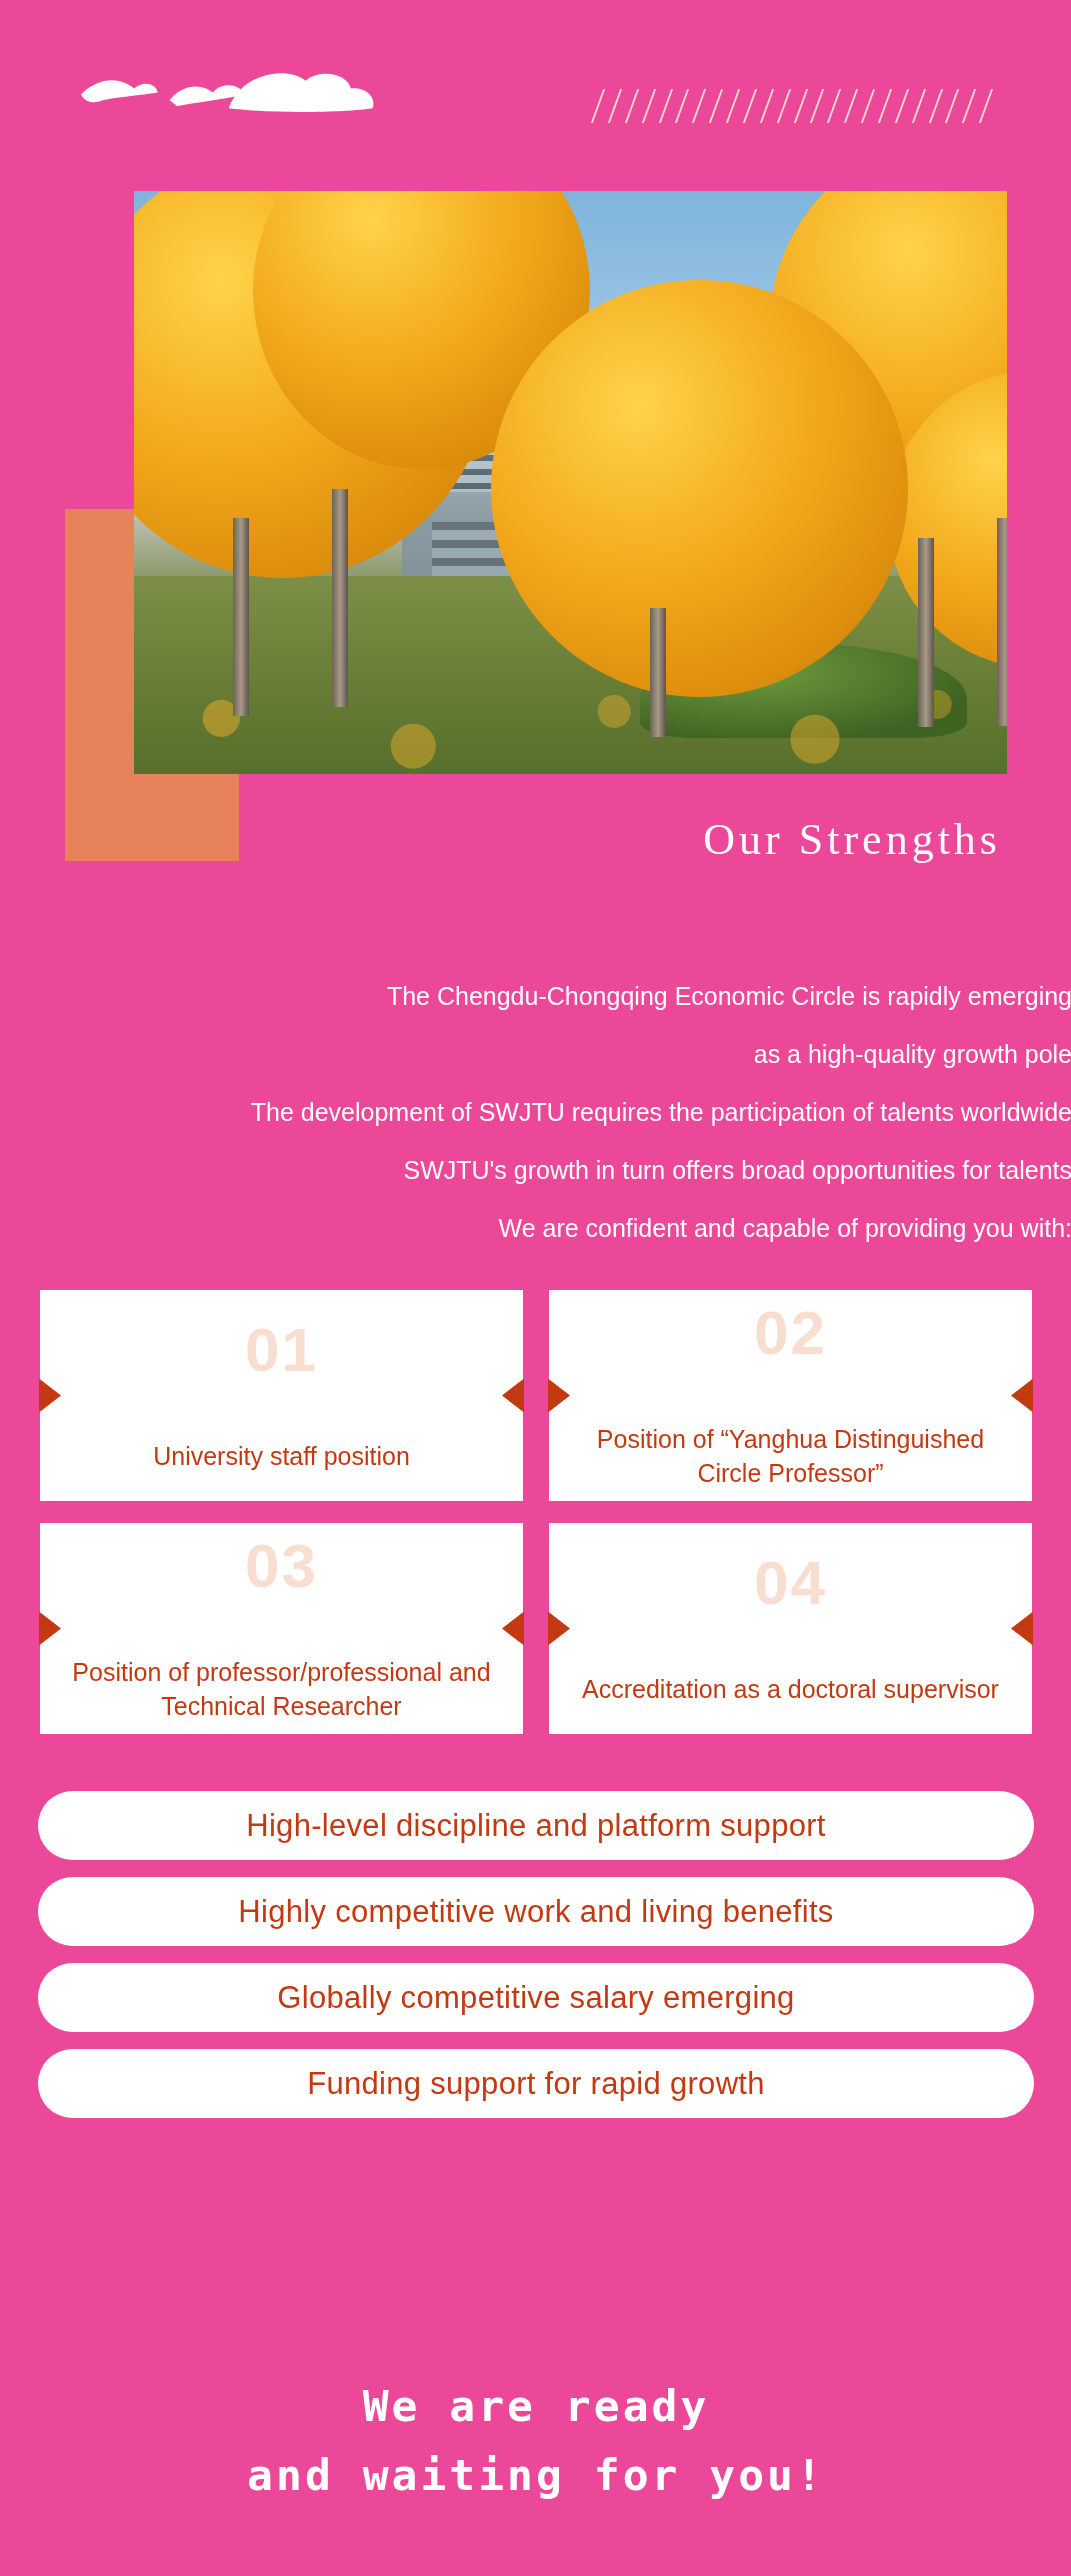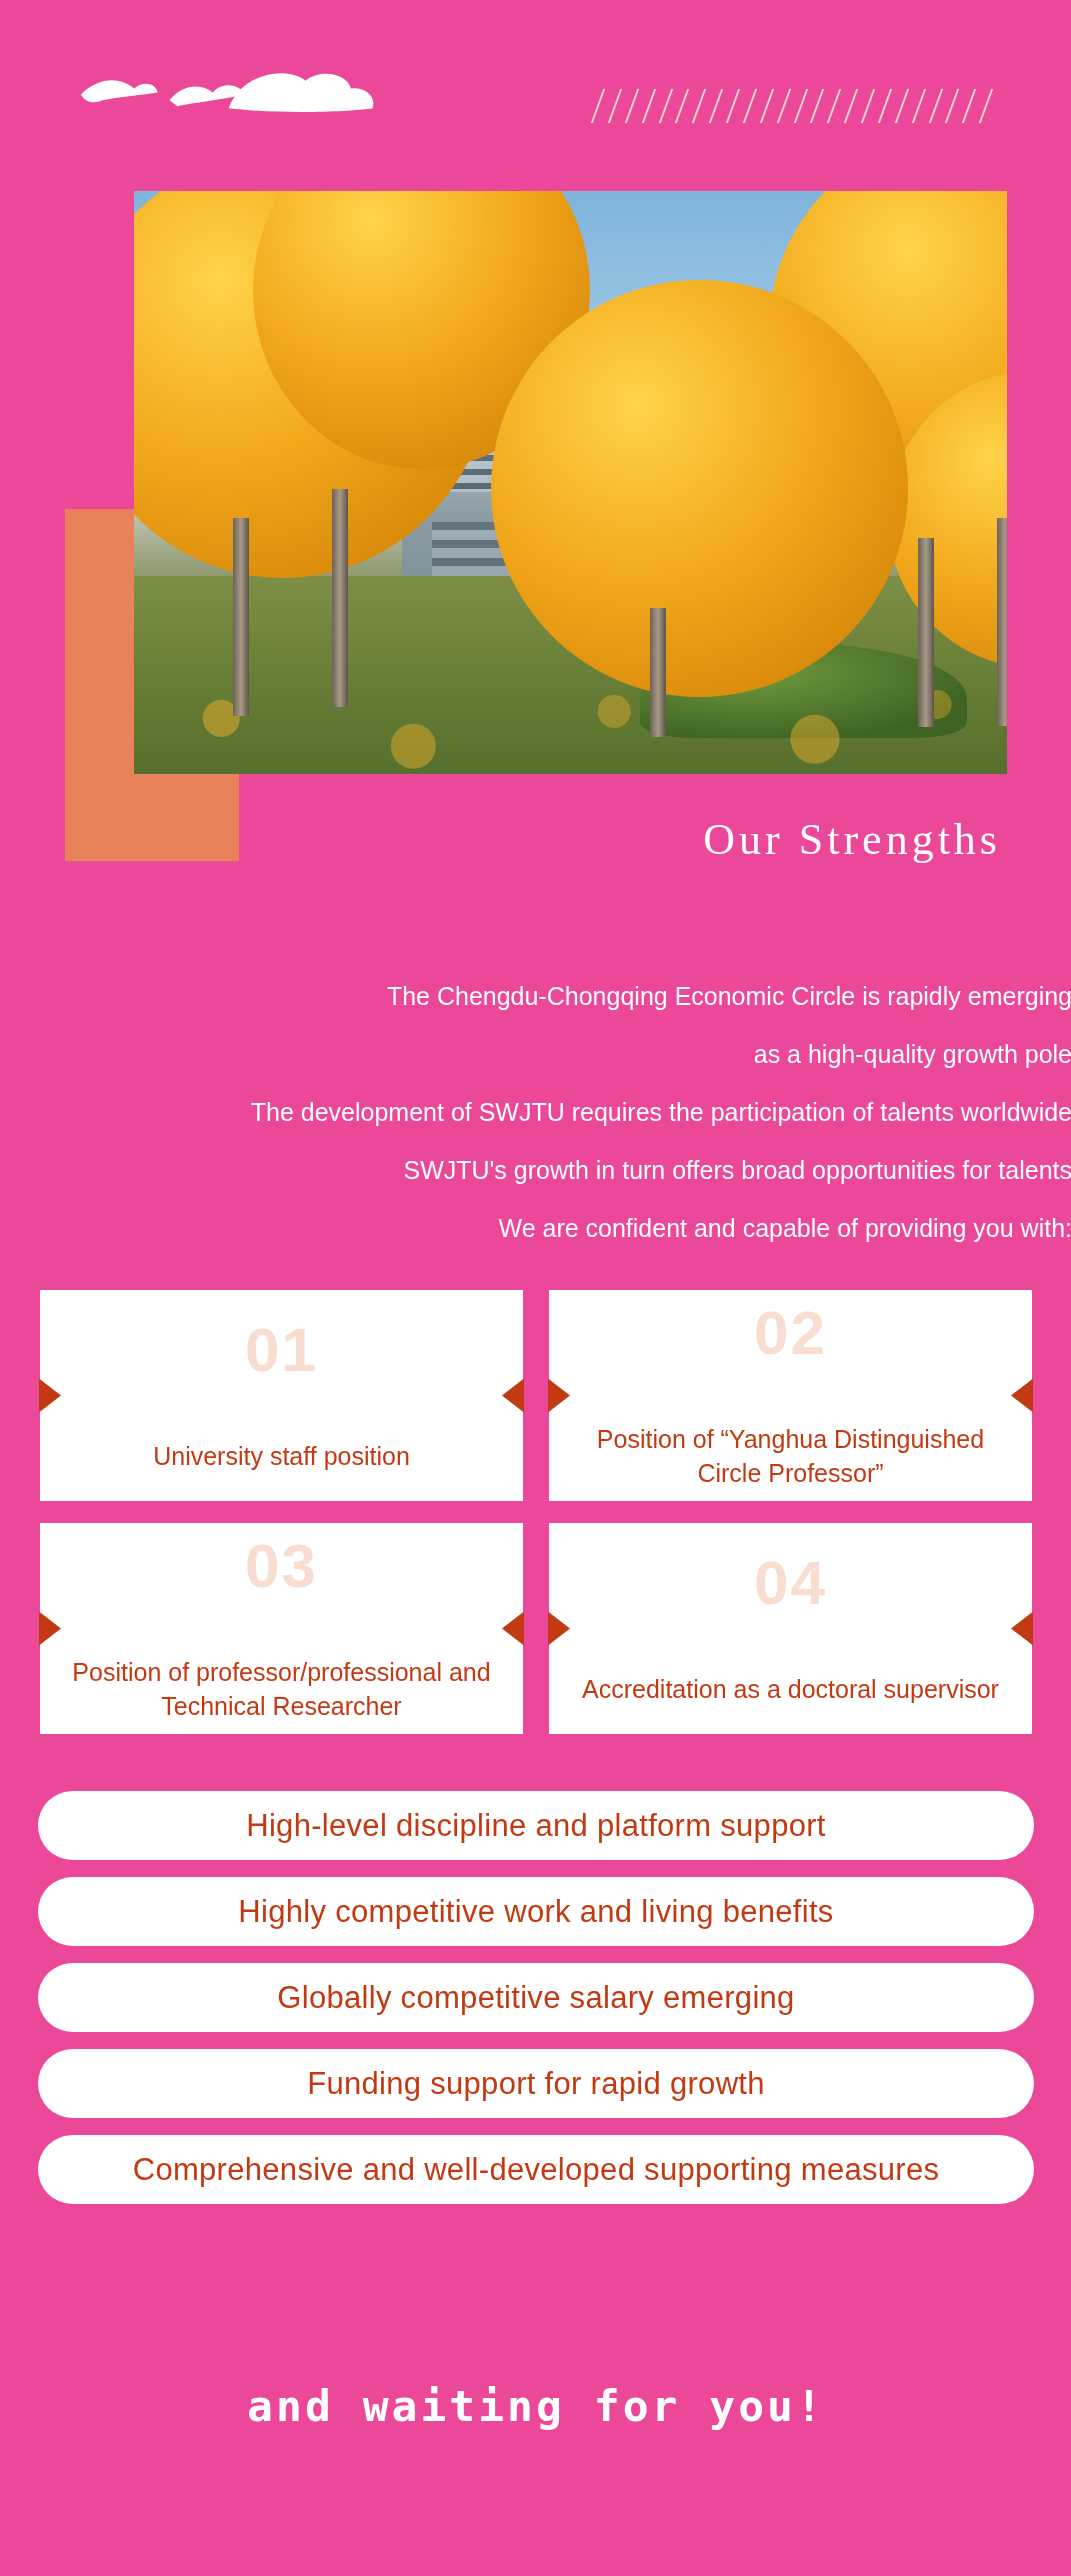--- a/index.html
+++ b/index.html
@@ -353,21 +353,21 @@
       <div class="num">04</div>
       <div class="ctext">Accreditation as a doctoral supervisor</div>
     </div>
   </div>
 
   <div class="pills">
     <div class="pill">High-level discipline and platform support</div>
     <div class="pill">Highly competitive work and living benefits</div>
     <div class="pill">Globally competitive salary emerging</div>
     <div class="pill">Funding support for rapid growth</div>
-    <div class="pill">Comprehensive and well-developed supporting measures</div>
   </div>
 
   <div class="footer">
+    <div>We are ready</div>
     <div>and waiting for you!</div>
   </div>
 
 </div>
 
 
 </body></html>

